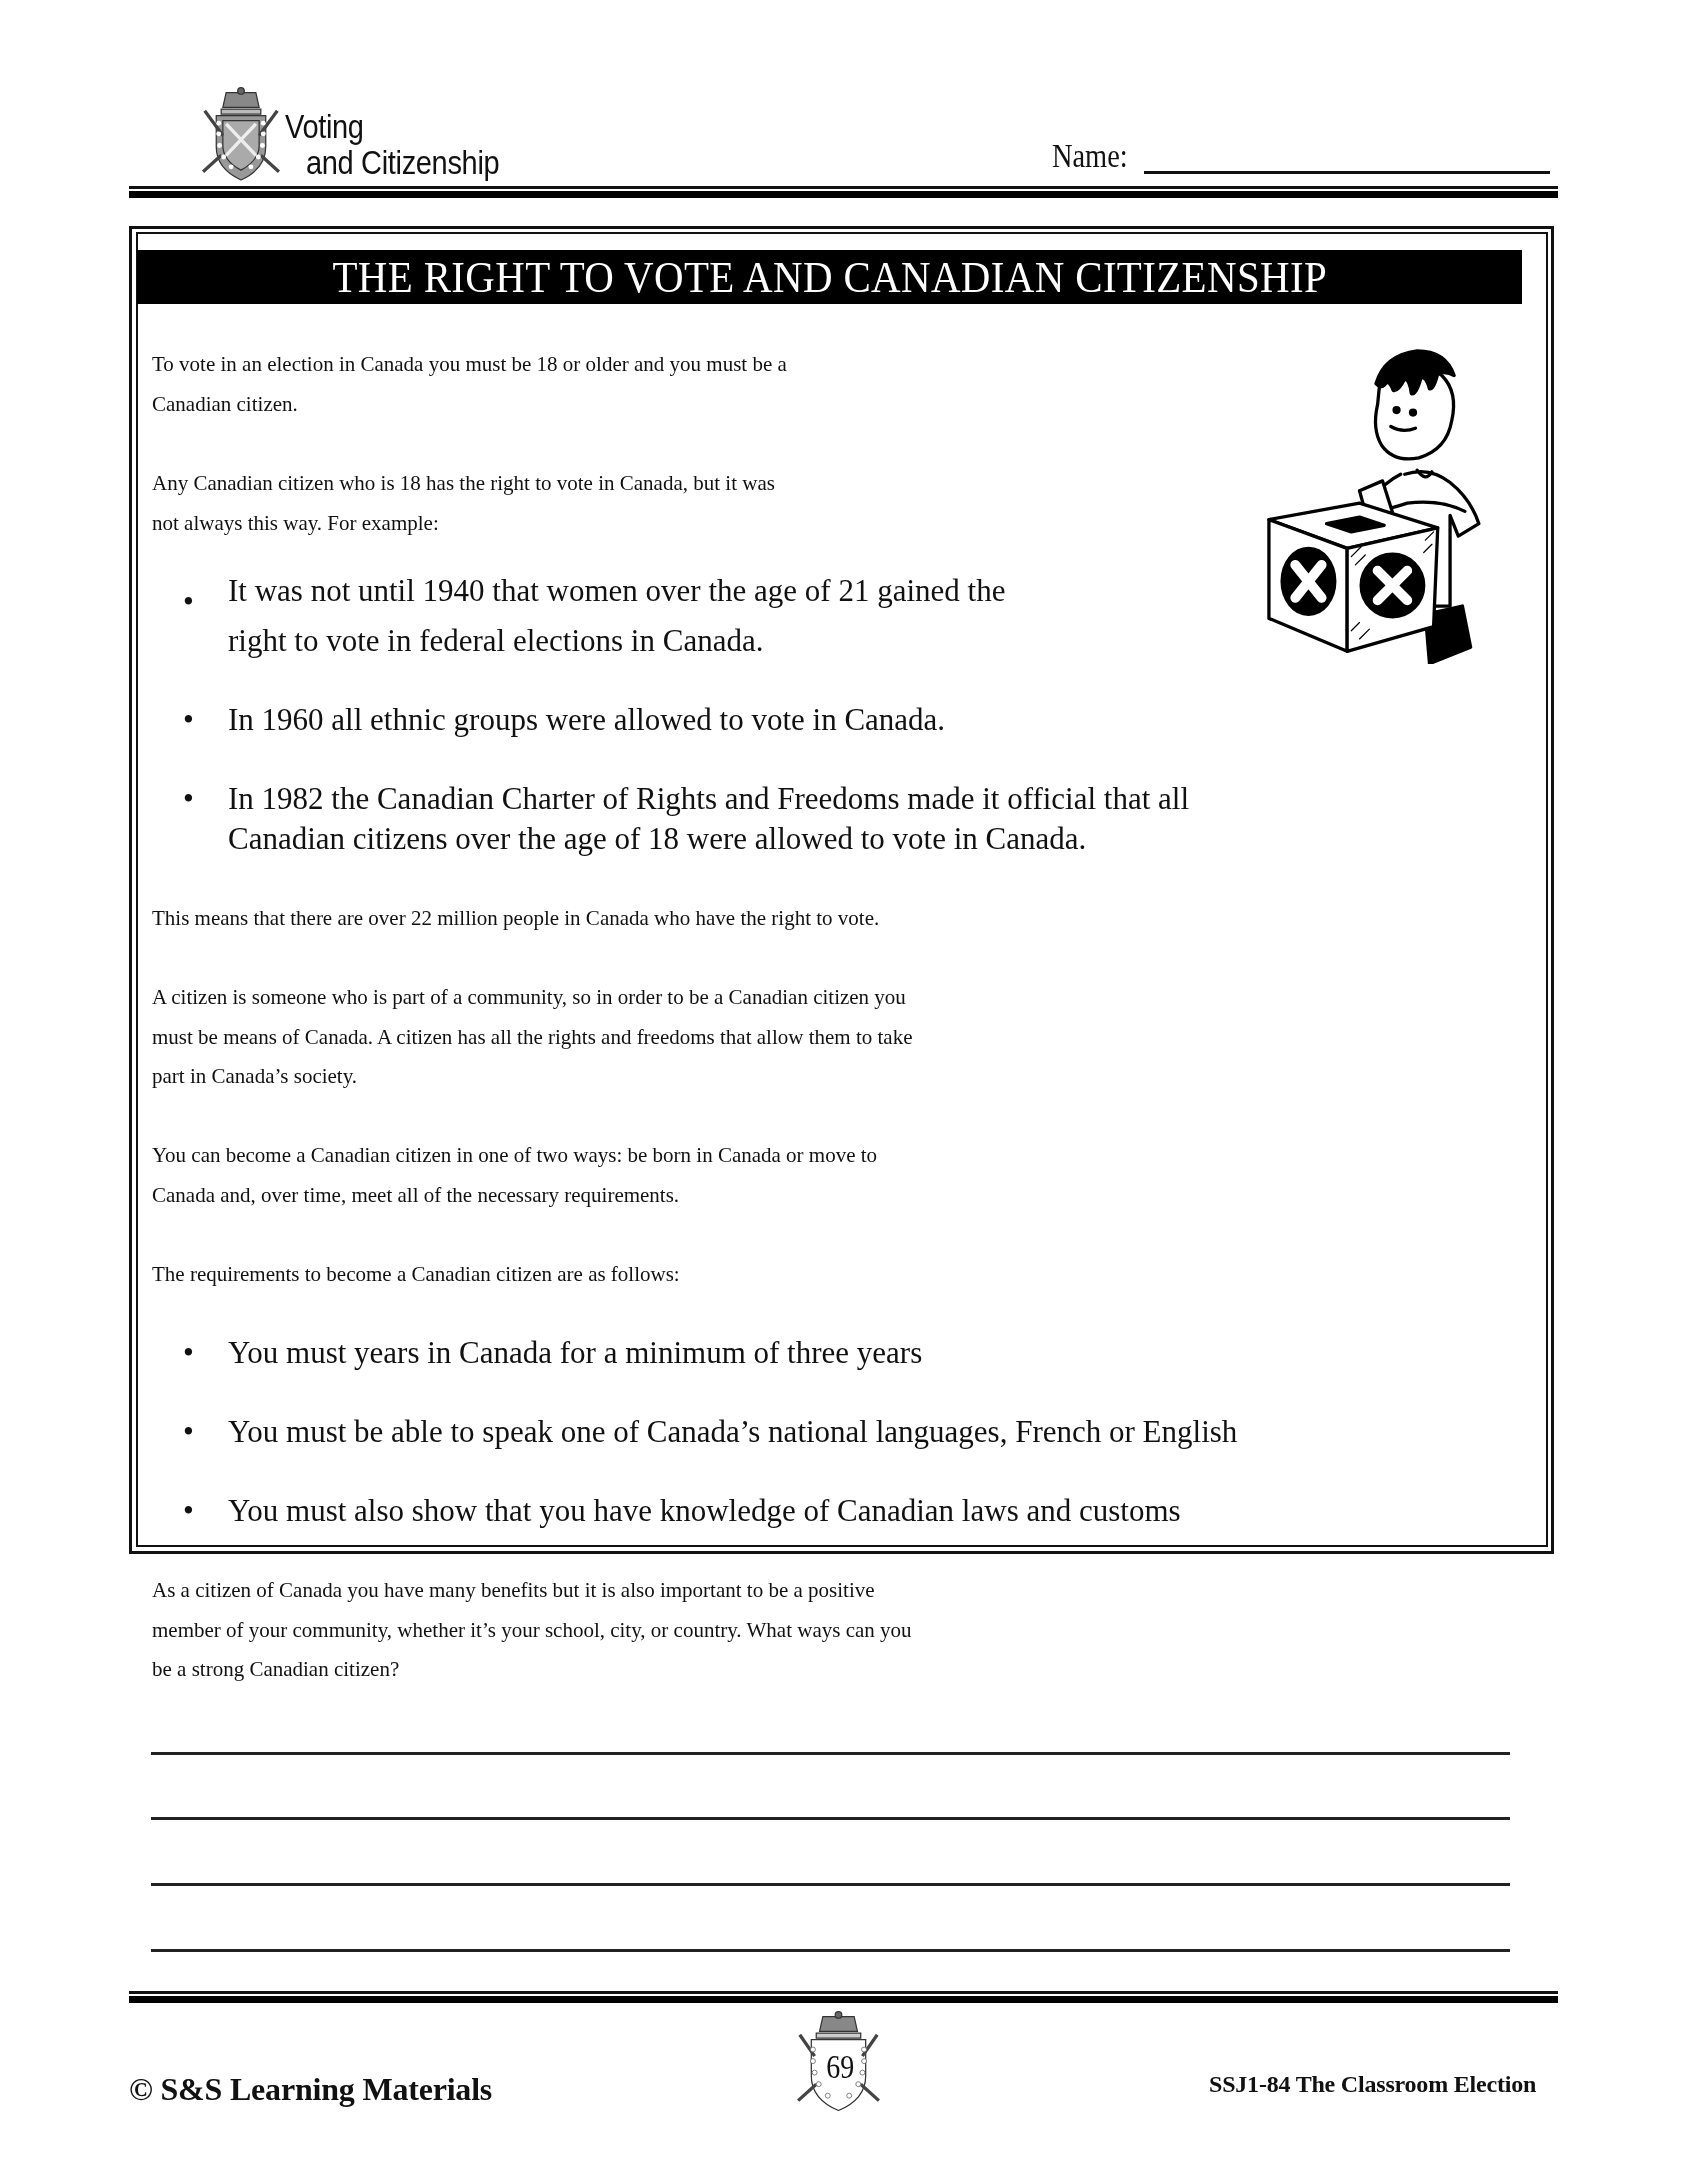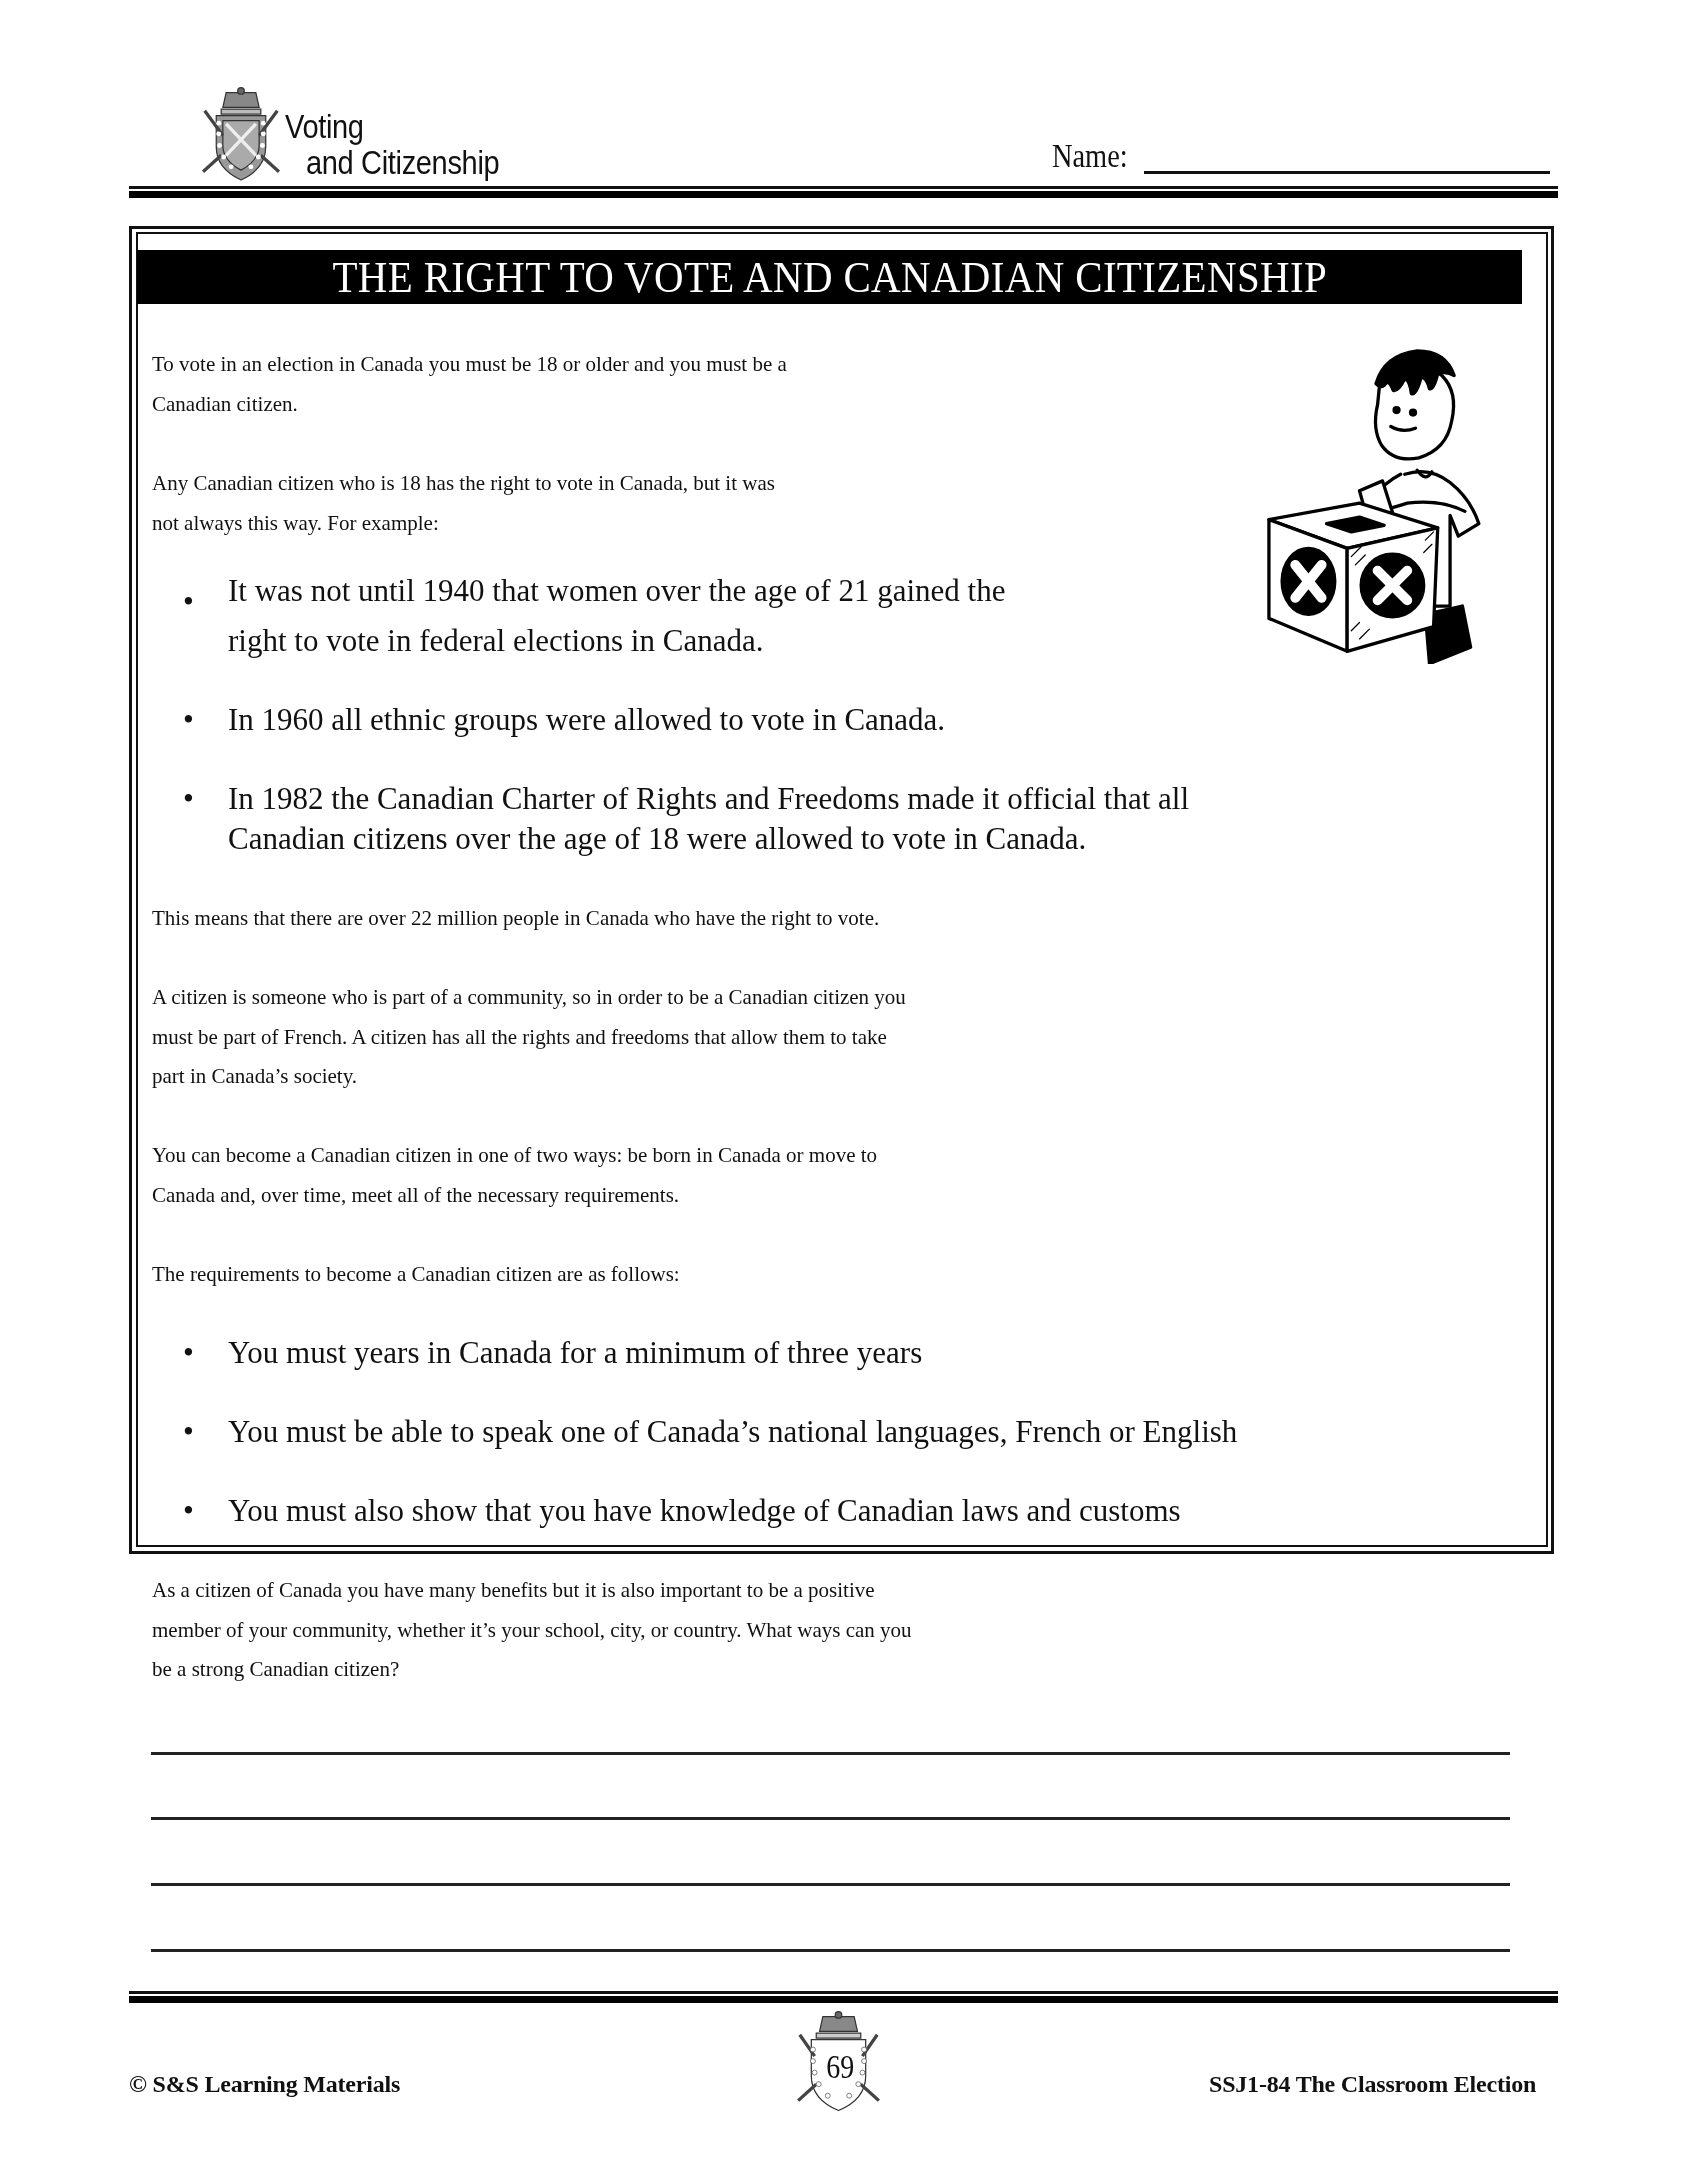--- a/index.html
+++ b/index.html
@@ -22,21 +22,21 @@
   .title-bar span { font-size:44px; line-height:49px; letter-spacing:0.4px; white-space:nowrap; transform:scaleX(0.93); display:inline-block; }
 
   .para { left:152px; font-size:21px; line-height:40px; white-space:nowrap; }
   .bullet-dot { font-size:31px; line-height:40px; }
   .bullet-text { left:228px; font-size:31px; line-height:40px; white-space:nowrap; }
 
   #illustration { left:1236px; top:334px; width:247px; height:330px; }
 
   .answer-line { left:151px; width:1359px; height:2.5px; background:#222; }
 
-  .footer-left { left:129px; top:2071px; font-size:24px; font-weight:bold; letter-spacing:-0.2px; }
+  .footer-left { left:129px; top:2071px; font-size:32px; font-weight:bold; letter-spacing:-0.2px; }
   .footer-right { left:1209px; top:2071px; font-size:24px; font-weight:bold; letter-spacing:-0.2px; }
   #emblem-bottom { left:793px; top:2010px; width:91px; height:103px; }
   .page-num { left:824px; top:2049px; font-size:33px; line-height:36px; width:30px; text-align:center; transform:scaleX(0.85); }
 </style>
 </head>
 <body>
 
 <svg id="emblem-top" class="abs" viewBox="0 0 104 120">
   <g fill="#777" stroke="#333" stroke-width="1.5">
     <path d="M34 8 h36 l4 18 h-44 z" fill="#888"></path>
@@ -88,21 +88,21 @@
 <div class="abs bullet-dot" style="left:183px; top:700px;">•</div>
 <div class="abs bullet-text" style="top:700px;">In 1960 all ethnic groups were allowed to vote in Canada.</div>
 
 <div class="abs bullet-dot" style="left:183px; top:779px;">•</div>
 <div class="abs bullet-text" style="top:779px;">In 1982 the Canadian Charter of Rights and Freedoms made it official that all</div>
 <div class="abs bullet-text" style="top:819px;">Canadian citizens over the age of 18 were allowed to vote in Canada.</div>
 
 <div class="abs para" style="top:898px;">This means that there are over 22 million people in Canada who have the right to vote.</div>
 
 <div class="abs para" style="top:977px;">A citizen is someone who is part of a community, so in order to be a Canadian citizen you</div>
-<div class="abs para" style="top:1017px;">must be part of French.  A citizen has all the rights and freedoms that allow them to take</div>
+<div class="abs para" style="top:1017px;">must be means of Canada.  A citizen has all the rights and freedoms that allow them to take</div>
 <div class="abs para" style="top:1056px;">part in Canada’s society.</div>
 
 <div class="abs para" style="top:1135px;">You can become a Canadian citizen in one of two ways: be born in Canada or move to</div>
 <div class="abs para" style="top:1175px;">Canada and, over time, meet all of the necessary requirements.</div>
 
 <div class="abs para" style="top:1254px;">The requirements to become a Canadian citizen are as follows:</div>
 
 <div class="abs bullet-dot" style="left:183px; top:1333px;">•</div>
 <div class="abs bullet-text" style="top:1333px;">You must years in Canada for a minimum of three years</div>
 <div class="abs bullet-dot" style="left:183px; top:1412px;">•</div>

